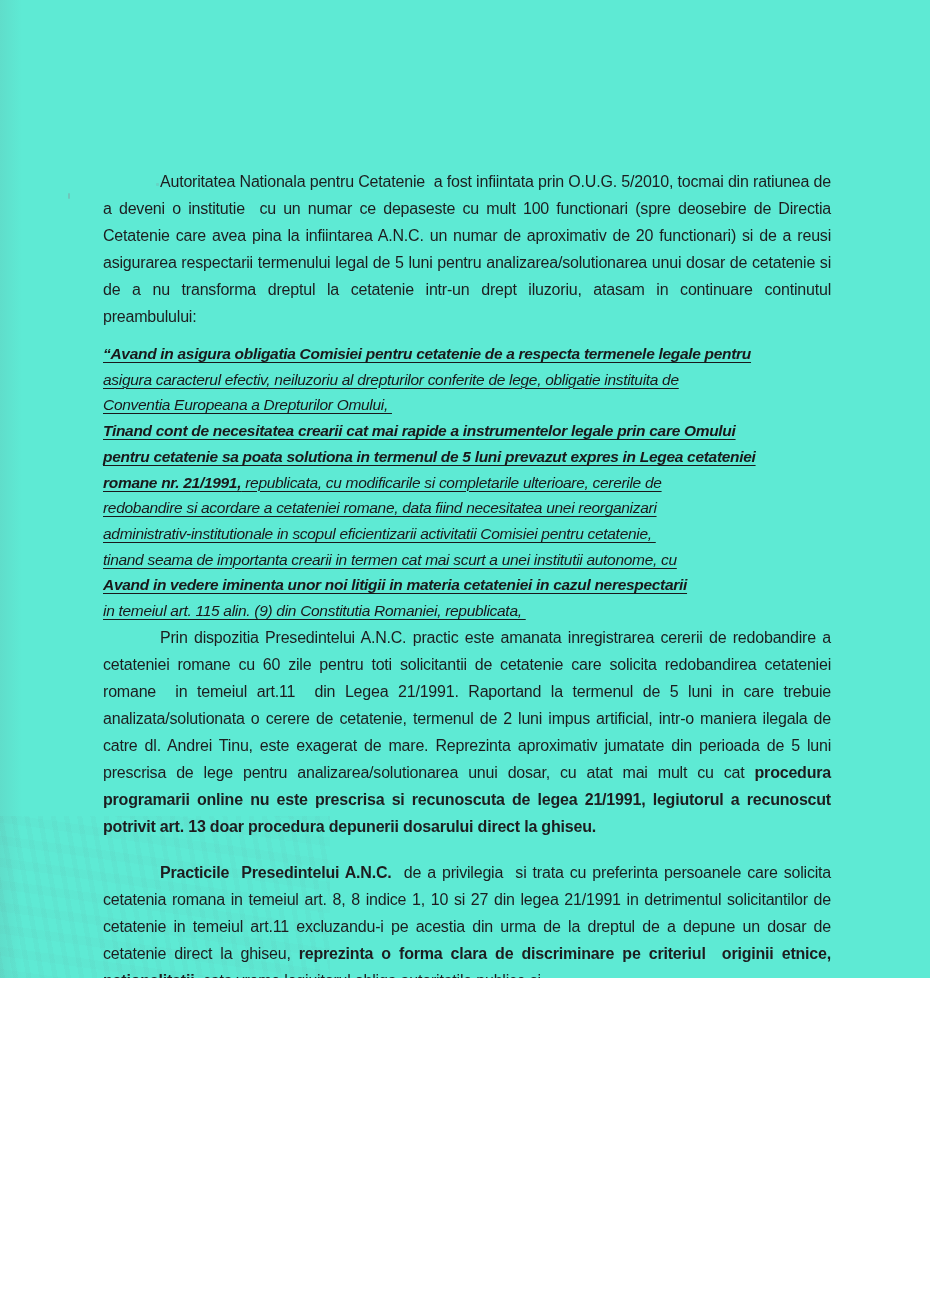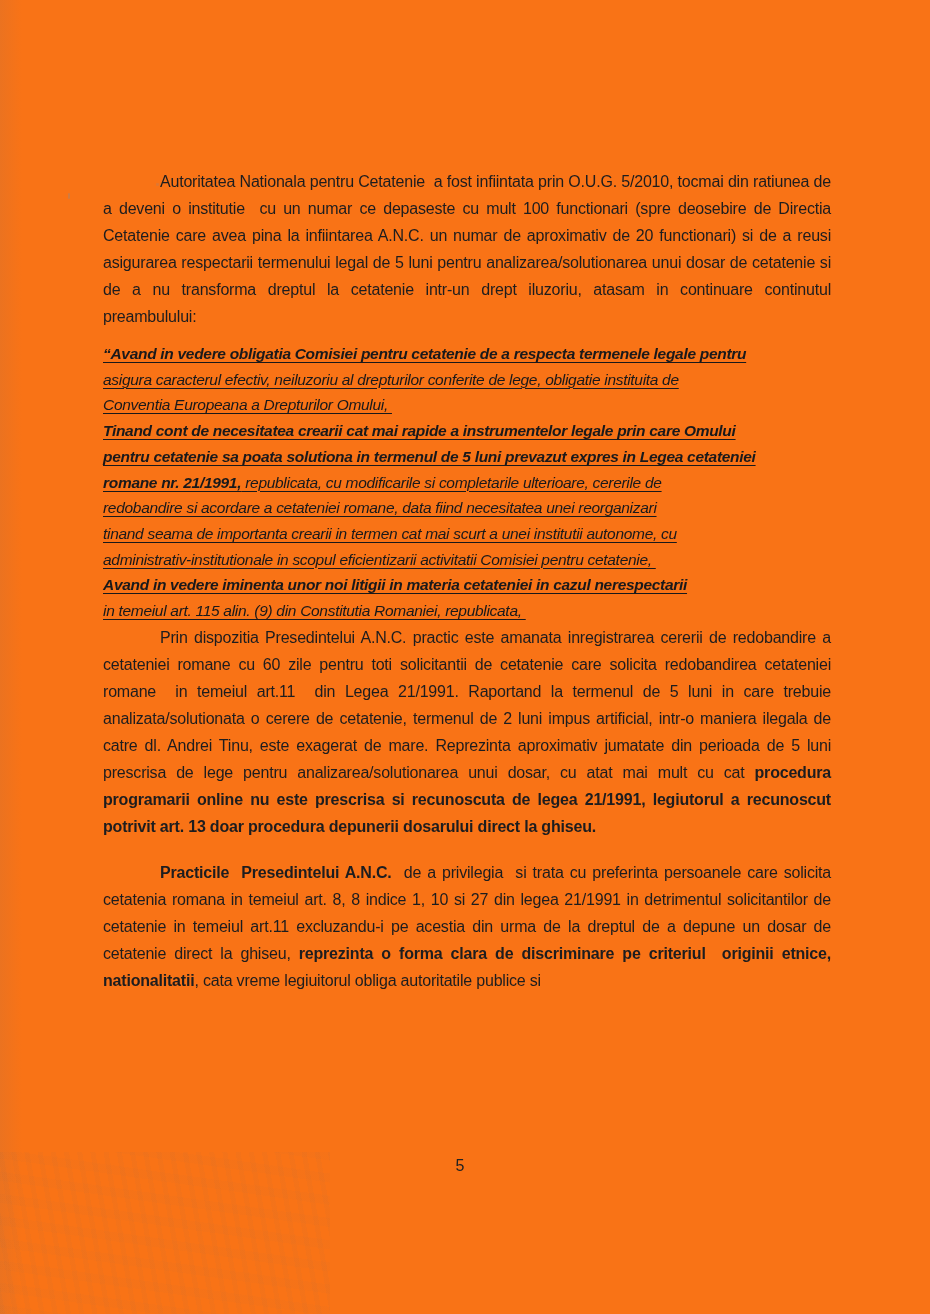--- a/index.html
+++ b/index.html
@@ -1,21 +1,21 @@
 <!DOCTYPE html>
 <html><head>
 <meta charset="utf-8">
 <title>Document</title>
 <style>
   html, body { margin: 0; padding: 0; background: #ffffff; }
   .page {
     position: relative;
     width: 930px;
-    height: 1314px;
-    background: #f97316;
+    height: 978px;
+    background: #5eead4;
     overflow: hidden;
     font-family: "Liberation Sans", sans-serif;
     color: #1d1d1f;
   }
   
   .edge-strip {
     position: absolute; left: 0; top: 0; width: 22px; height: 100%;
     background: linear-gradient(to right, rgba(110,110,118,0.10), rgba(110,110,118,0));
   }
   .smudge {
@@ -68,29 +68,29 @@
   <div class="edge-strip"></div>
   <div class="smudge"></div>
   <span class="speck s1"></span>
   <span class="speck s2"></span>
 
   <div class="text-block">
 
     <p class="para indent">Autoritatea Nationala pentru Cetatenie  a fost infiintata prin O.U.G. 5/2010, tocmai din ratiunea de a deveni o institutie  cu un numar ce depaseste cu mult 100 functionari (spre deosebire de Directia Cetatenie care avea pina la infiintarea A.N.C. un numar de aproximativ de 20 functionari) si de a reusi asigurarea respectarii termenului legal de 5 luni pentru analizarea/solutionarea unui dosar de cetatenie si de a nu transforma dreptul la cetatenie intr-un drept iluzoriu, atasam in continuare continutul preambulului:</p>
 
     <div class="quote">
-      <div class="quote-line"><span class="qb">“Avand in vedere obligatia Comisiei pentru cetatenie de a respecta termenele legale pentru</span><span class="qr"></span></div>
+      <div class="quote-line"><span class="qb">“Avand in asigura obligatia Comisiei pentru cetatenie de a respecta termenele legale pentru</span><span class="qr"></span></div>
       <div class="quote-line"><span class="qb"></span><span class="qr">asigura caracterul efectiv, neiluzoriu al drepturilor conferite de lege, obligatie instituita de</span></div>
       <div class="quote-line"><span class="qb"></span><span class="qr">Conventia Europeana a Drepturilor Omului, </span></div>
       <div class="quote-line"><span class="qb">Tinand cont de necesitatea crearii cat mai rapide a instrumentelor legale prin care Omului</span><span class="qr"></span></div>
       <div class="quote-line"><span class="qb">pentru cetatenie sa poata solutiona in termenul de 5 luni prevazut expres in Legea cetateniei</span><span class="qr"></span></div>
       <div class="quote-line"><span class="qb">romane nr. 21/1991,</span><span class="qr"> republicata, cu modificarile si completarile ulterioare, cererile de</span></div>
       <div class="quote-line"><span class="qb"></span><span class="qr">redobandire si acordare a cetateniei romane, data fiind necesitatea unei reorganizari</span></div>
+      <div class="quote-line"><span class="qb"></span><span class="qr">administrativ-institutionale in scopul eficientizarii activitatii Comisiei pentru cetatenie, </span></div>
       <div class="quote-line"><span class="qb"></span><span class="qr">tinand seama de importanta crearii in termen cat mai scurt a unei institutii autonome, cu</span></div>
-      <div class="quote-line"><span class="qb"></span><span class="qr">administrativ-institutionale in scopul eficientizarii activitatii Comisiei pentru cetatenie, </span></div>
       <div class="quote-line"><span class="qb">Avand in vedere iminenta unor noi litigii in materia cetateniei in cazul nerespectarii</span><span class="qr"></span></div>
       <div class="quote-line"><span class="qb"></span><span class="qr">in temeiul art. 115 alin. (9) din Constitutia Romaniei, republicata, </span></div>
     </div>
 
     <p class="para indent mt-p2"><span>Prin dispozitia Presedintelui A.N.C. practic este amanata inregistrarea cererii de redobandire a cetateniei romane cu 60 zile pentru toti solicitantii de cetatenie care solicita redobandirea cetateniei romane  in temeiul art.11  din Legea 21/1991. Raportand la termenul de 5 luni in care trebuie analizata/solutionata o cerere de cetatenie, termenul de 2 luni impus artificial, intr-o maniera ilegala de catre dl. Andrei Tinu, este exagerat de mare. Reprezinta aproximativ jumatate din perioada de 5 luni prescrisa de lege pentru analizarea/solutionarea unui dosar, cu atat mai mult cu cat </span><span class="b">procedura programarii online nu este prescrisa si recunoscuta de legea 21/1991, legiutorul a recunoscut potrivit art. 13 doar procedura depunerii dosarului direct la ghiseu.</span></p>
 
     <p class="para indent mt-p3"><span class="b">Practicile  Presedintelui A.N.C.</span><span>  de a privilegia  si trata cu preferinta persoanele care solicita cetatenia romana in temeiul art. 8, 8 indice 1, 10 si 27 din legea 21/1991 in detrimentul solicitantilor de cetatenie in temeiul art.11 excluzandu-i pe acestia din urma de la dreptul de a depune un dosar de cetatenie direct la ghiseu, </span><span class="b">reprezinta o forma clara de discriminare pe criteriul  originii etnice, nationalitatii</span><span>, cata vreme legiuitorul obliga autoritatile publice si</span></p>
 
   </div>
 

